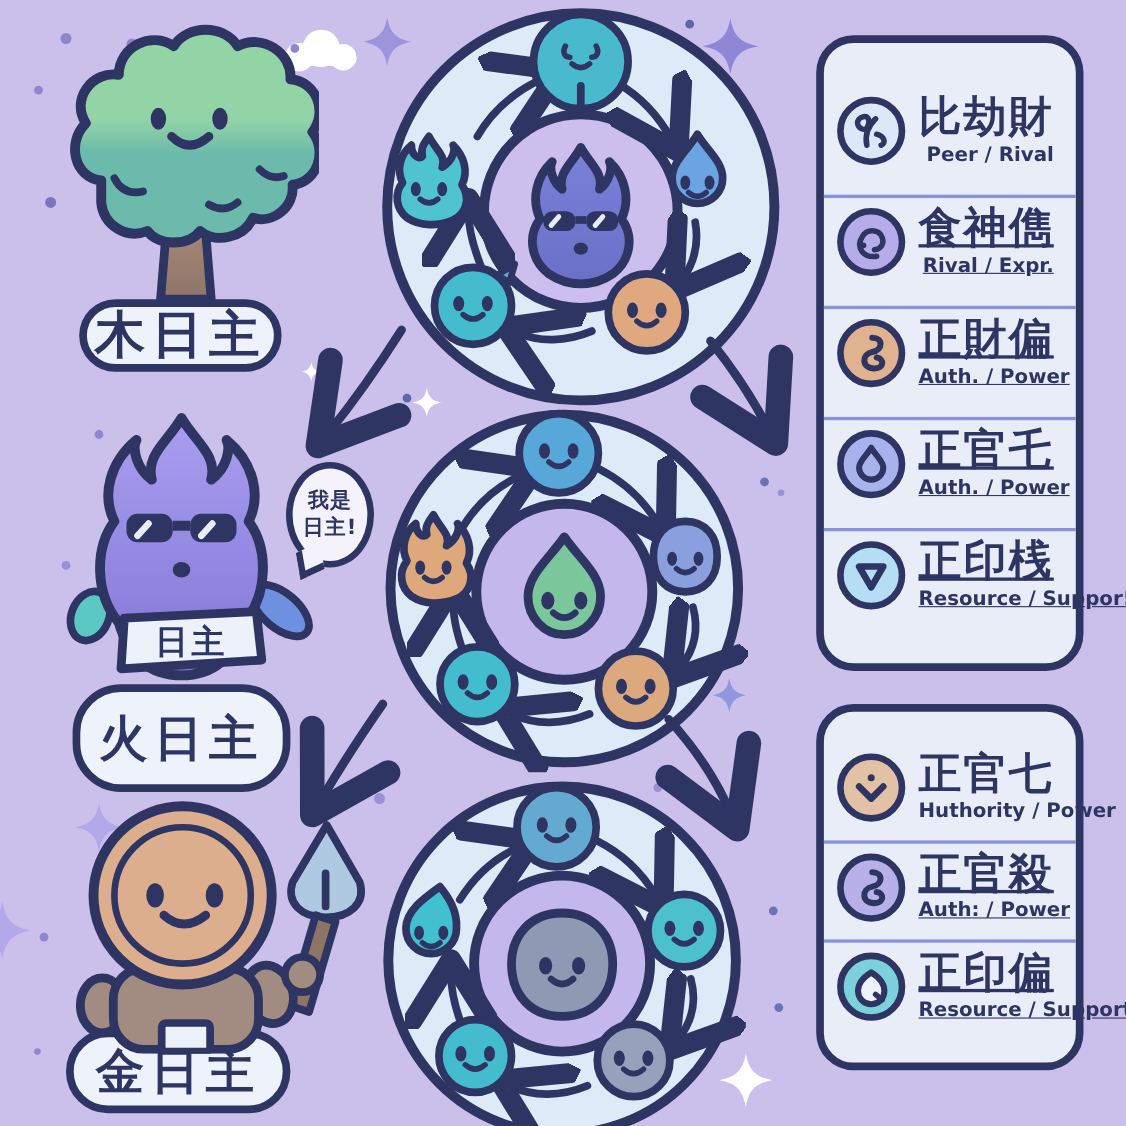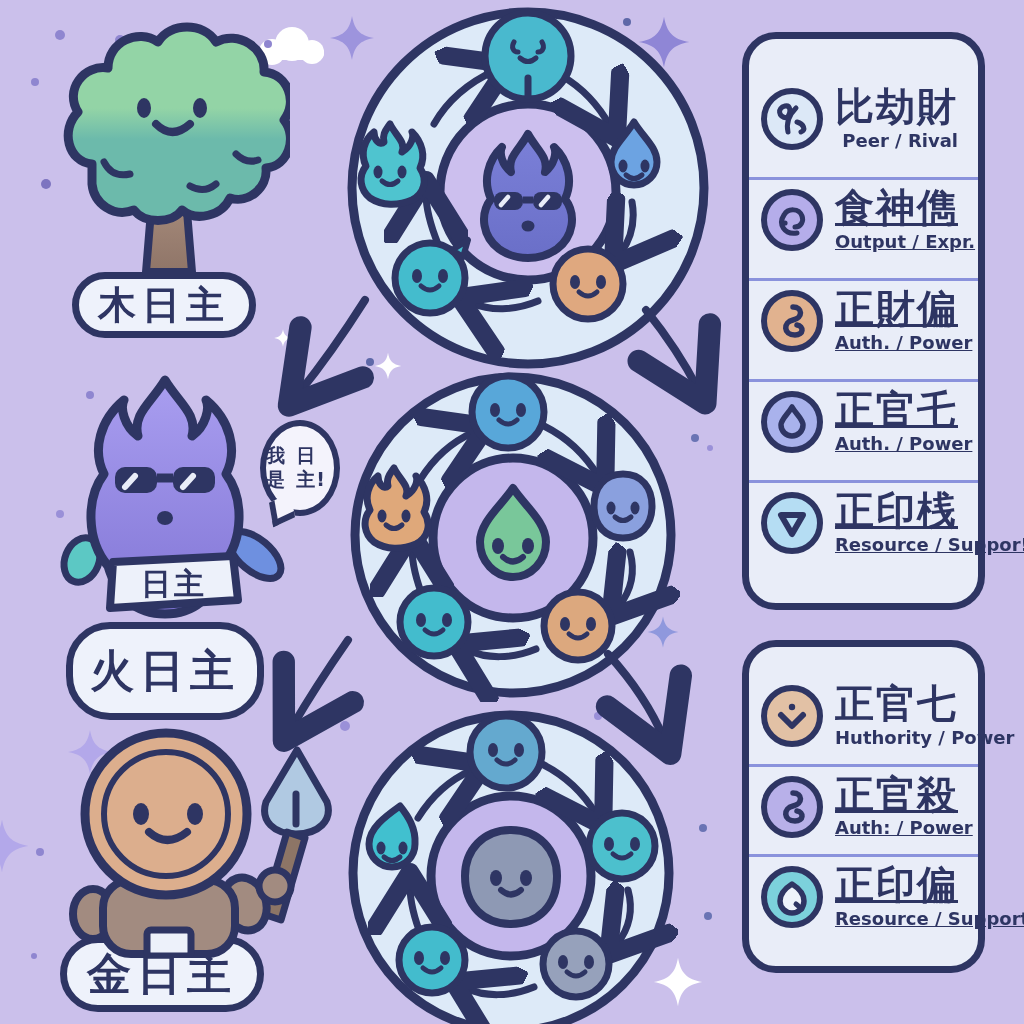--- a/index.html
+++ b/index.html
@@ -21,29 +21,29 @@
   .arrow{fill:none; stroke:var(--navy); stroke-width:7; stroke-linecap:round;}
 
   
   .pill{
     position:absolute; background:var(--pill);
     border:7px solid var(--navy); border-radius:44px;
     display:flex; align-items:center; justify-content:center;
     font-weight:bold; color:var(--navy); letter-spacing:6px;
     white-space:nowrap; box-sizing:border-box;
   }
-  .pill-wood{left:72px; top:272px; width:184px; height:66px; font-size:38px;}
+  .pill-wood{left:72px; top:272px; width:184px; height:66px; font-size:46px;}
   .pill-fire{left:66px; top:622px; width:198px; height:98px; font-size:44px;}
   .pill-metal{left:60px; top:936px; width:204px; height:76px; font-size:44px;}
 
   
   .bubble{
     position:absolute; left:260px; top:420px; width:80px; height:96px;
     background:#f4f3fc; border:6px solid var(--navy); border-radius:50%;
-    display:flex; flex-direction:row; align-items:center; justify-content:center;
+    display:flex; flex-direction:column; align-items:center; justify-content:center;
     font-weight:bold; font-size:19px; line-height:1.25; letter-spacing:1px;
     box-sizing:border-box; z-index:3;
   }
   .bubble:after{
     content:""; position:absolute; left:4px; bottom:-12px; width:18px; height:18px;
     background:#f4f3fc; border-left:6px solid var(--navy); border-bottom:6px solid var(--navy);
     transform:rotate(-25deg) skew(-15deg);
   }
 
   
@@ -383,21 +383,21 @@
     </div>
     <div class="lrow">
       <div class="licon" style="background: rgb(181, 173, 234);">
         <svg width="40" height="40" viewBox="-20 -20 40 40">
             <path d="M5,13 C-8,15 -14,4 -8,-5 C-4,-12 7,-12 10,-4 C12,1 9,7 3,7" fill="none" stroke="#2e3563" stroke-width="5" stroke-linecap="round"></path>
             <circle cx="-7" cy="3" r="2.6" fill="#2e3563"></circle>
           </svg>
       </div>
       <div class="ltext">
         <div class="zh">食神儁</div>
-        <div class="en">Output / Expr.</div>
+        <div class="en">Rival / Expr.</div>
       </div>
     </div>
     <div class="lrow">
       <div class="licon" style="background: rgb(225, 178, 143);">
         <svg width="40" height="40" viewBox="-20 -20 40 40">
             <path d="M1,-14 C11,-14 11,-3 1,-1 C-9,1 -9,14 3,14 C12,14 12,5 5,4" fill="none" stroke="#2e3563" stroke-width="5.5" stroke-linecap="round"></path>
           </svg>
       </div>
       <div class="ltext">
         <div class="zh">正財偏</div>

